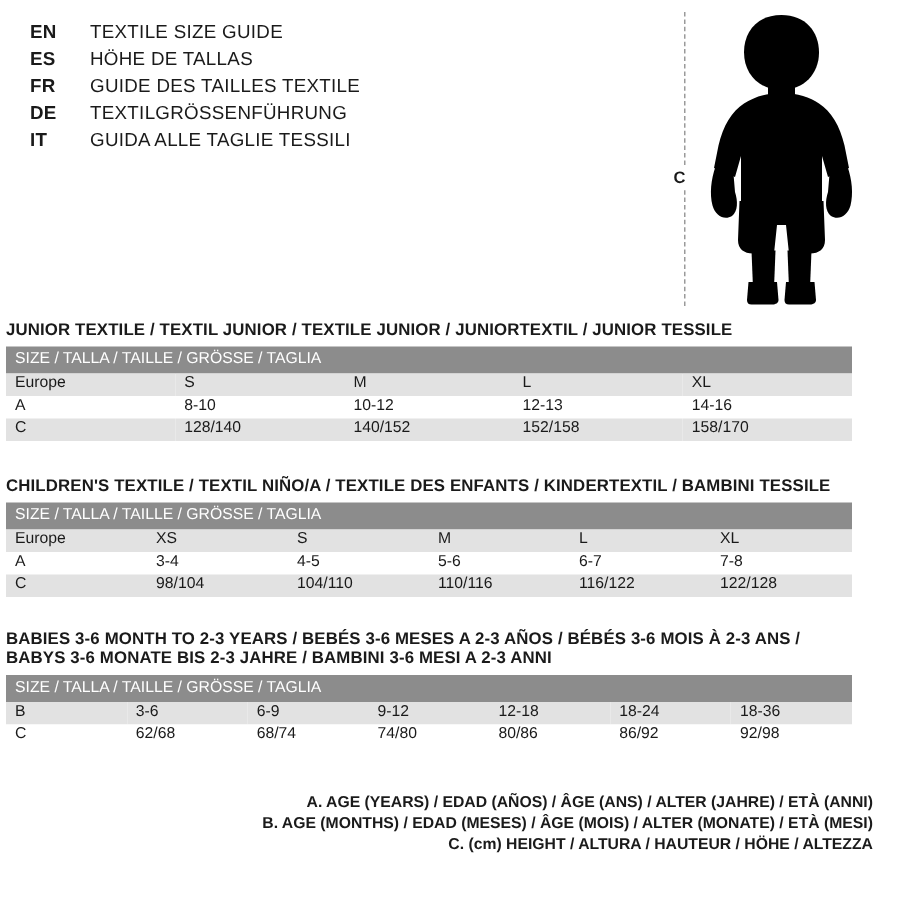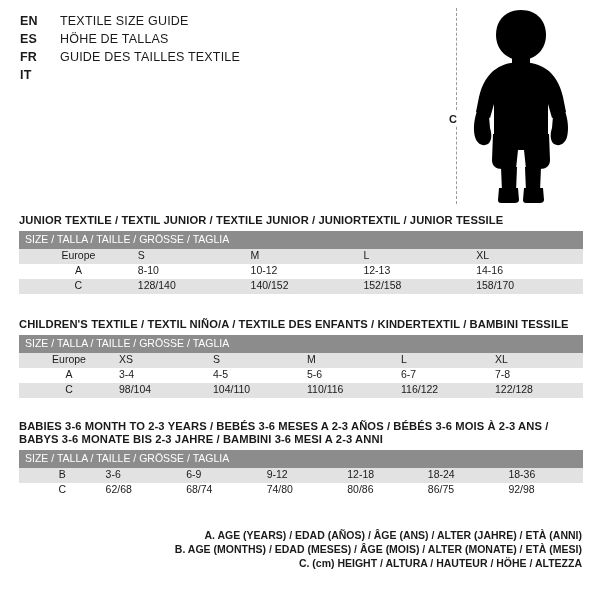--- a/index.html
+++ b/index.html
@@ -74,21 +74,21 @@
   }
   .figure-svg {
     position: absolute;
     left: 24px;
     top: 0;
   }
 
   
   .section {
     position: absolute;
-    left: 19px;
+    left: 4px;
     width: 564px;
   }
   .section-title {
     font-size: 11.2px;
     font-weight: bold;
     letter-spacing: 0.1px;
     margin-bottom: 4px;
     line-height: 13px;
   }
   table.size-table {
@@ -110,21 +110,20 @@
     height: 15px;
   }
   tr.band-grey td {
     background: #e2e2e2;
   }
   tr.band-white td {
     background: #ffffff;
   }
   .col-first {
     width: 88px;
-    text-align: center;
   }
 
   
   .legend {
     position: absolute;
     left: 18px;
     width: 564px;
   }
   .legend-line {
     font-size: 10.5px;
@@ -144,21 +143,26 @@
     </div>
     <div class="lang-row">
       <span class="lang-code">ES</span>
       <span class="lang-title">HÖHE DE TALLAS</span>
     </div>
     <div class="lang-row">
       <span class="lang-code">FR</span>
       <span class="lang-title">GUIDE DES TAILLES TEXTILE</span>
     </div>
     <div class="lang-row">
+      <span class="lang-code">DE</span>
+      <span class="lang-title">TEXTILGRÖSSENFÜHRUNG</span>
+    </div>
+    <div class="lang-row">
       <span class="lang-code">IT</span>
+      <span class="lang-title">GUIDA ALLE TAGLIE TESSILI</span>
     </div>
   </div>
 
   <div class="figure-wrap">
     <div class="dashed-line"></div>
     <div class="c-label">C</div>
     <svg class="figure-svg" width="110" height="196" viewBox="0 0 110 196">
       <g fill="#000000">
 
         <path d="M55 2 C39 2 30 13 30 27 C30 41 40 52 55 52 C70 52 80 41 80 27 C80 13 71 2 55 2 Z"></path>
@@ -279,21 +283,21 @@
         <td>12-18</td>
         <td>18-24</td>
         <td>18-36</td>
       </tr>
       <tr class="band-white">
         <td class="col-first">C</td>
         <td>62/68</td>
         <td>68/74</td>
         <td>74/80</td>
         <td>80/86</td>
-        <td>86/75</td>
+        <td>86/92</td>
         <td>92/98</td>
       </tr>
     </tbody>
       </table>
   </div>
 
   <div class="legend" style="top: 528px; text-align: right;">
     <div class="legend-line">A. AGE (YEARS) / EDAD (AÑOS) / ÂGE (ANS) / ALTER (JAHRE) / ETÀ (ANNI)</div>
     <div class="legend-line">B. AGE (MONTHS) / EDAD (MESES) / ÂGE (MOIS) / ALTER (MONATE) / ETÀ (MESI)</div>
     <div class="legend-line">C. (cm) HEIGHT / ALTURA / HAUTEUR / HÖHE / ALTEZZA</div>

